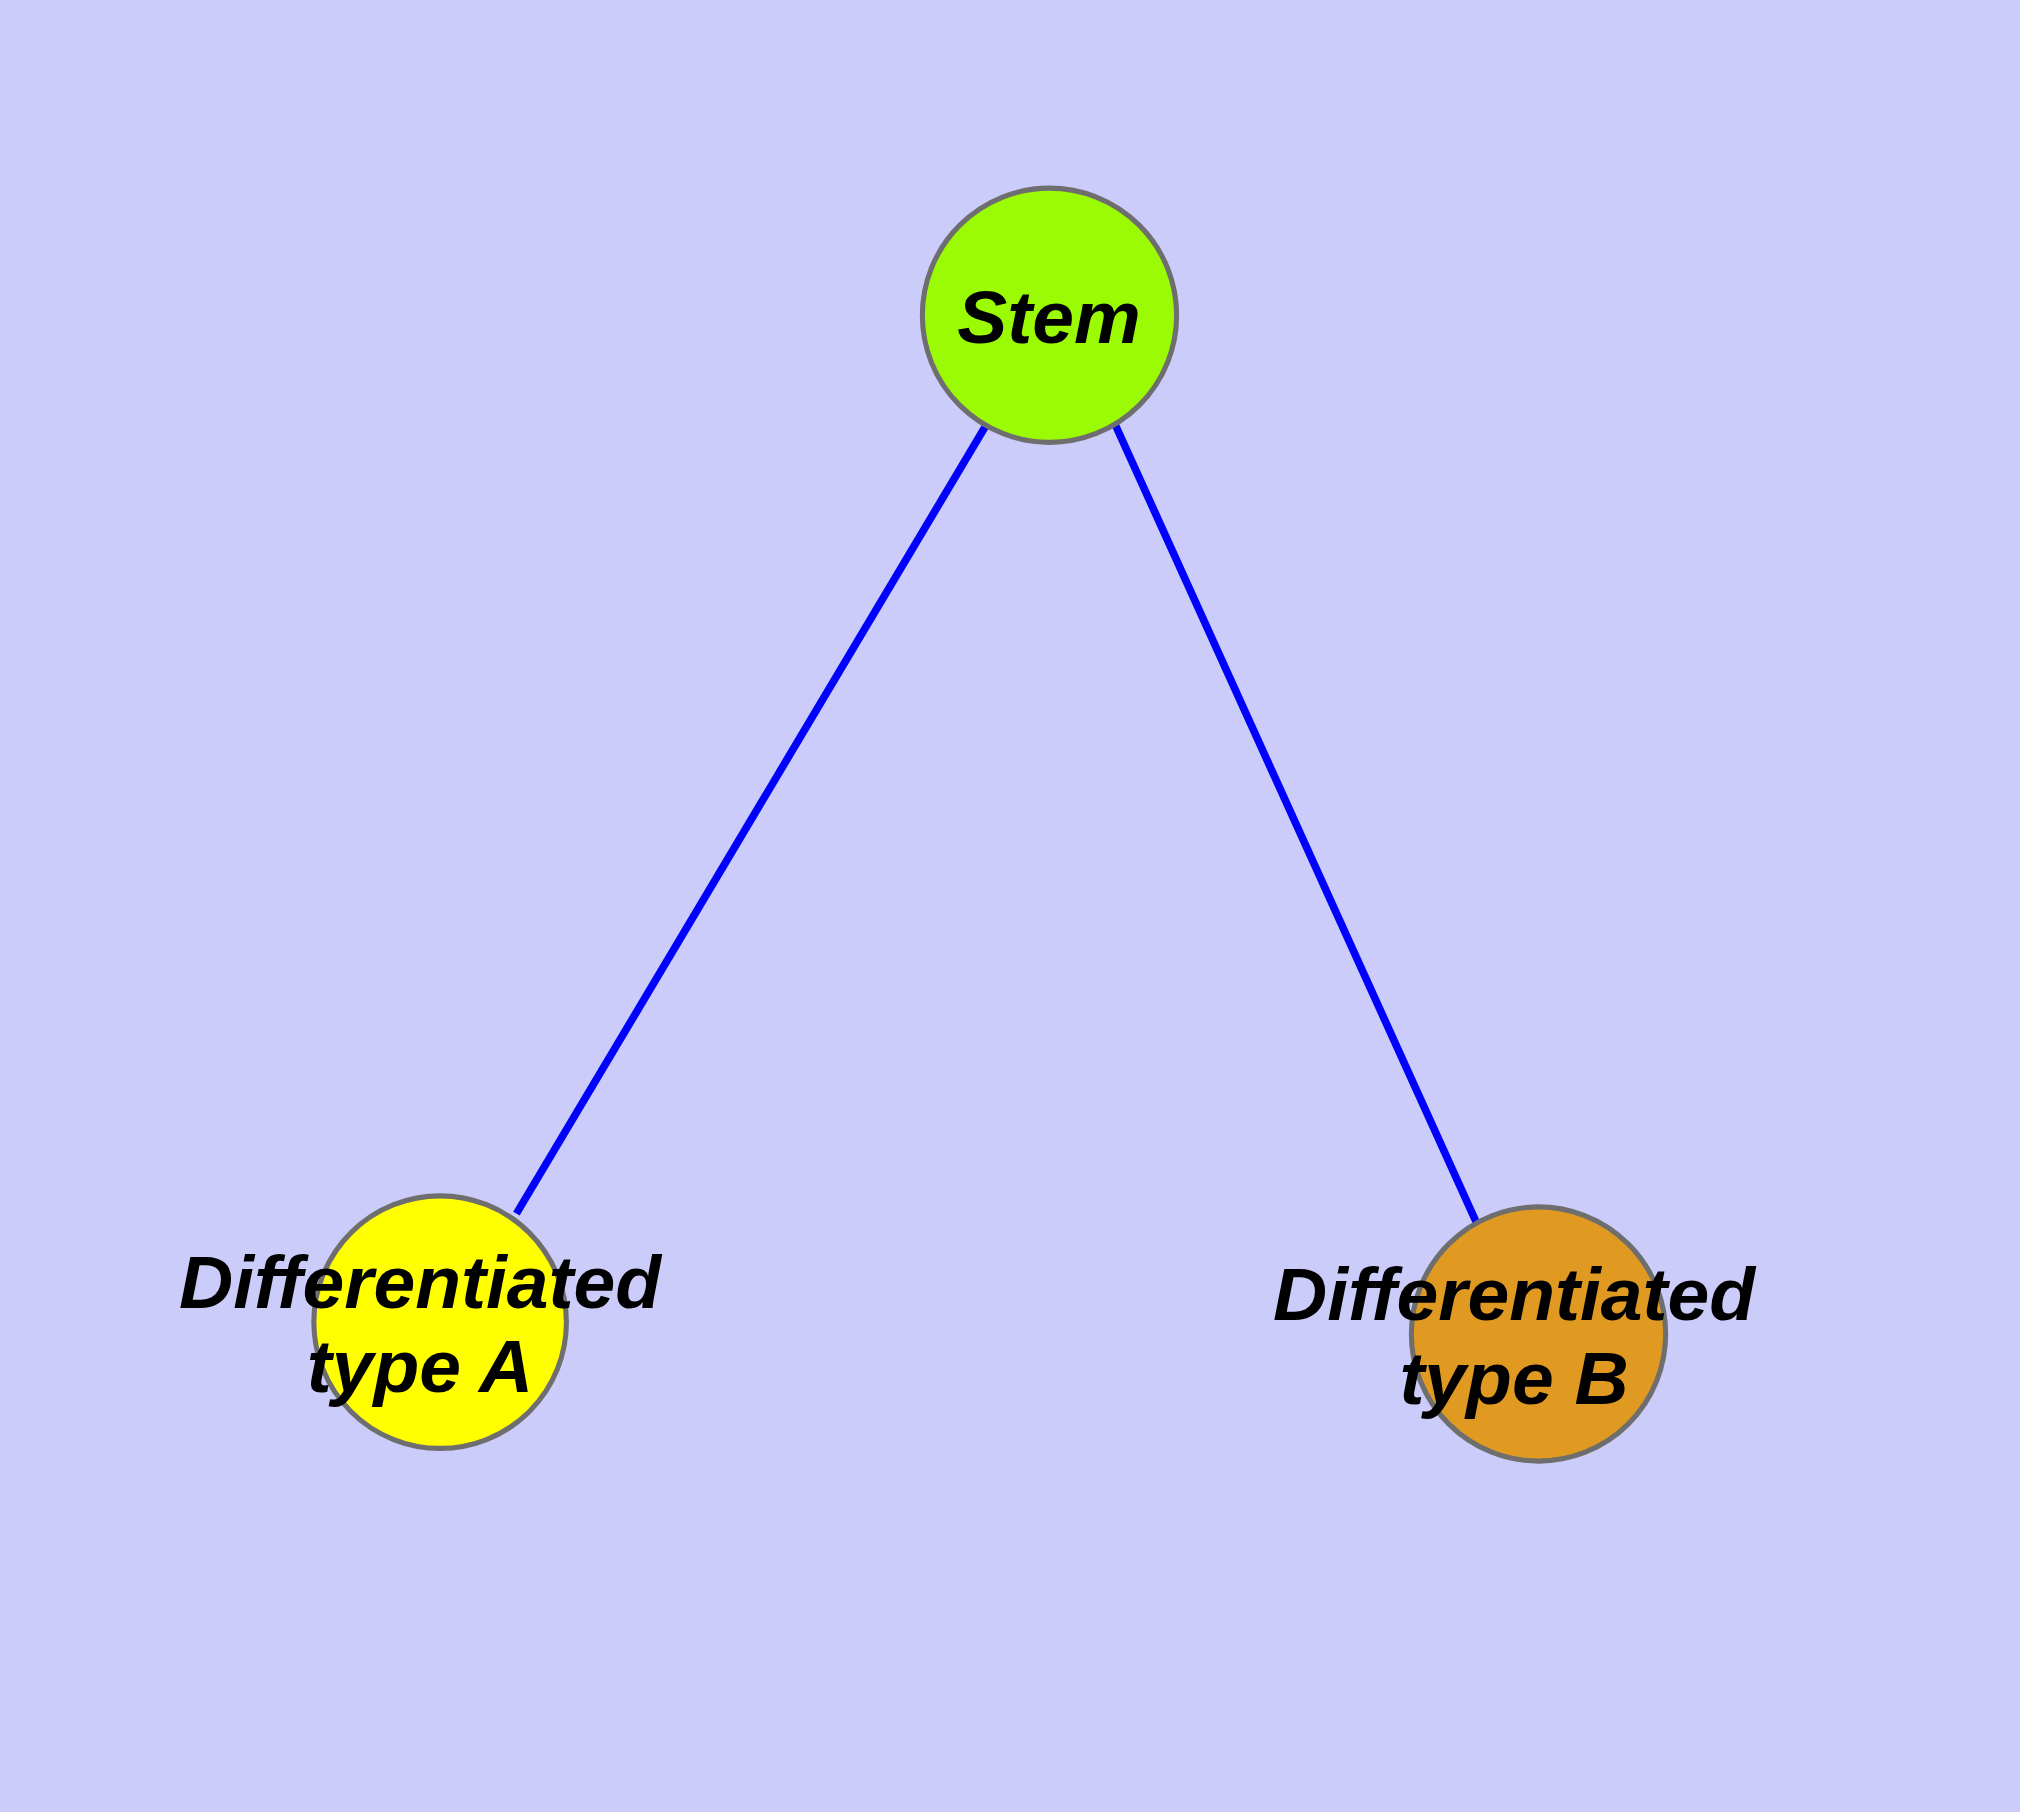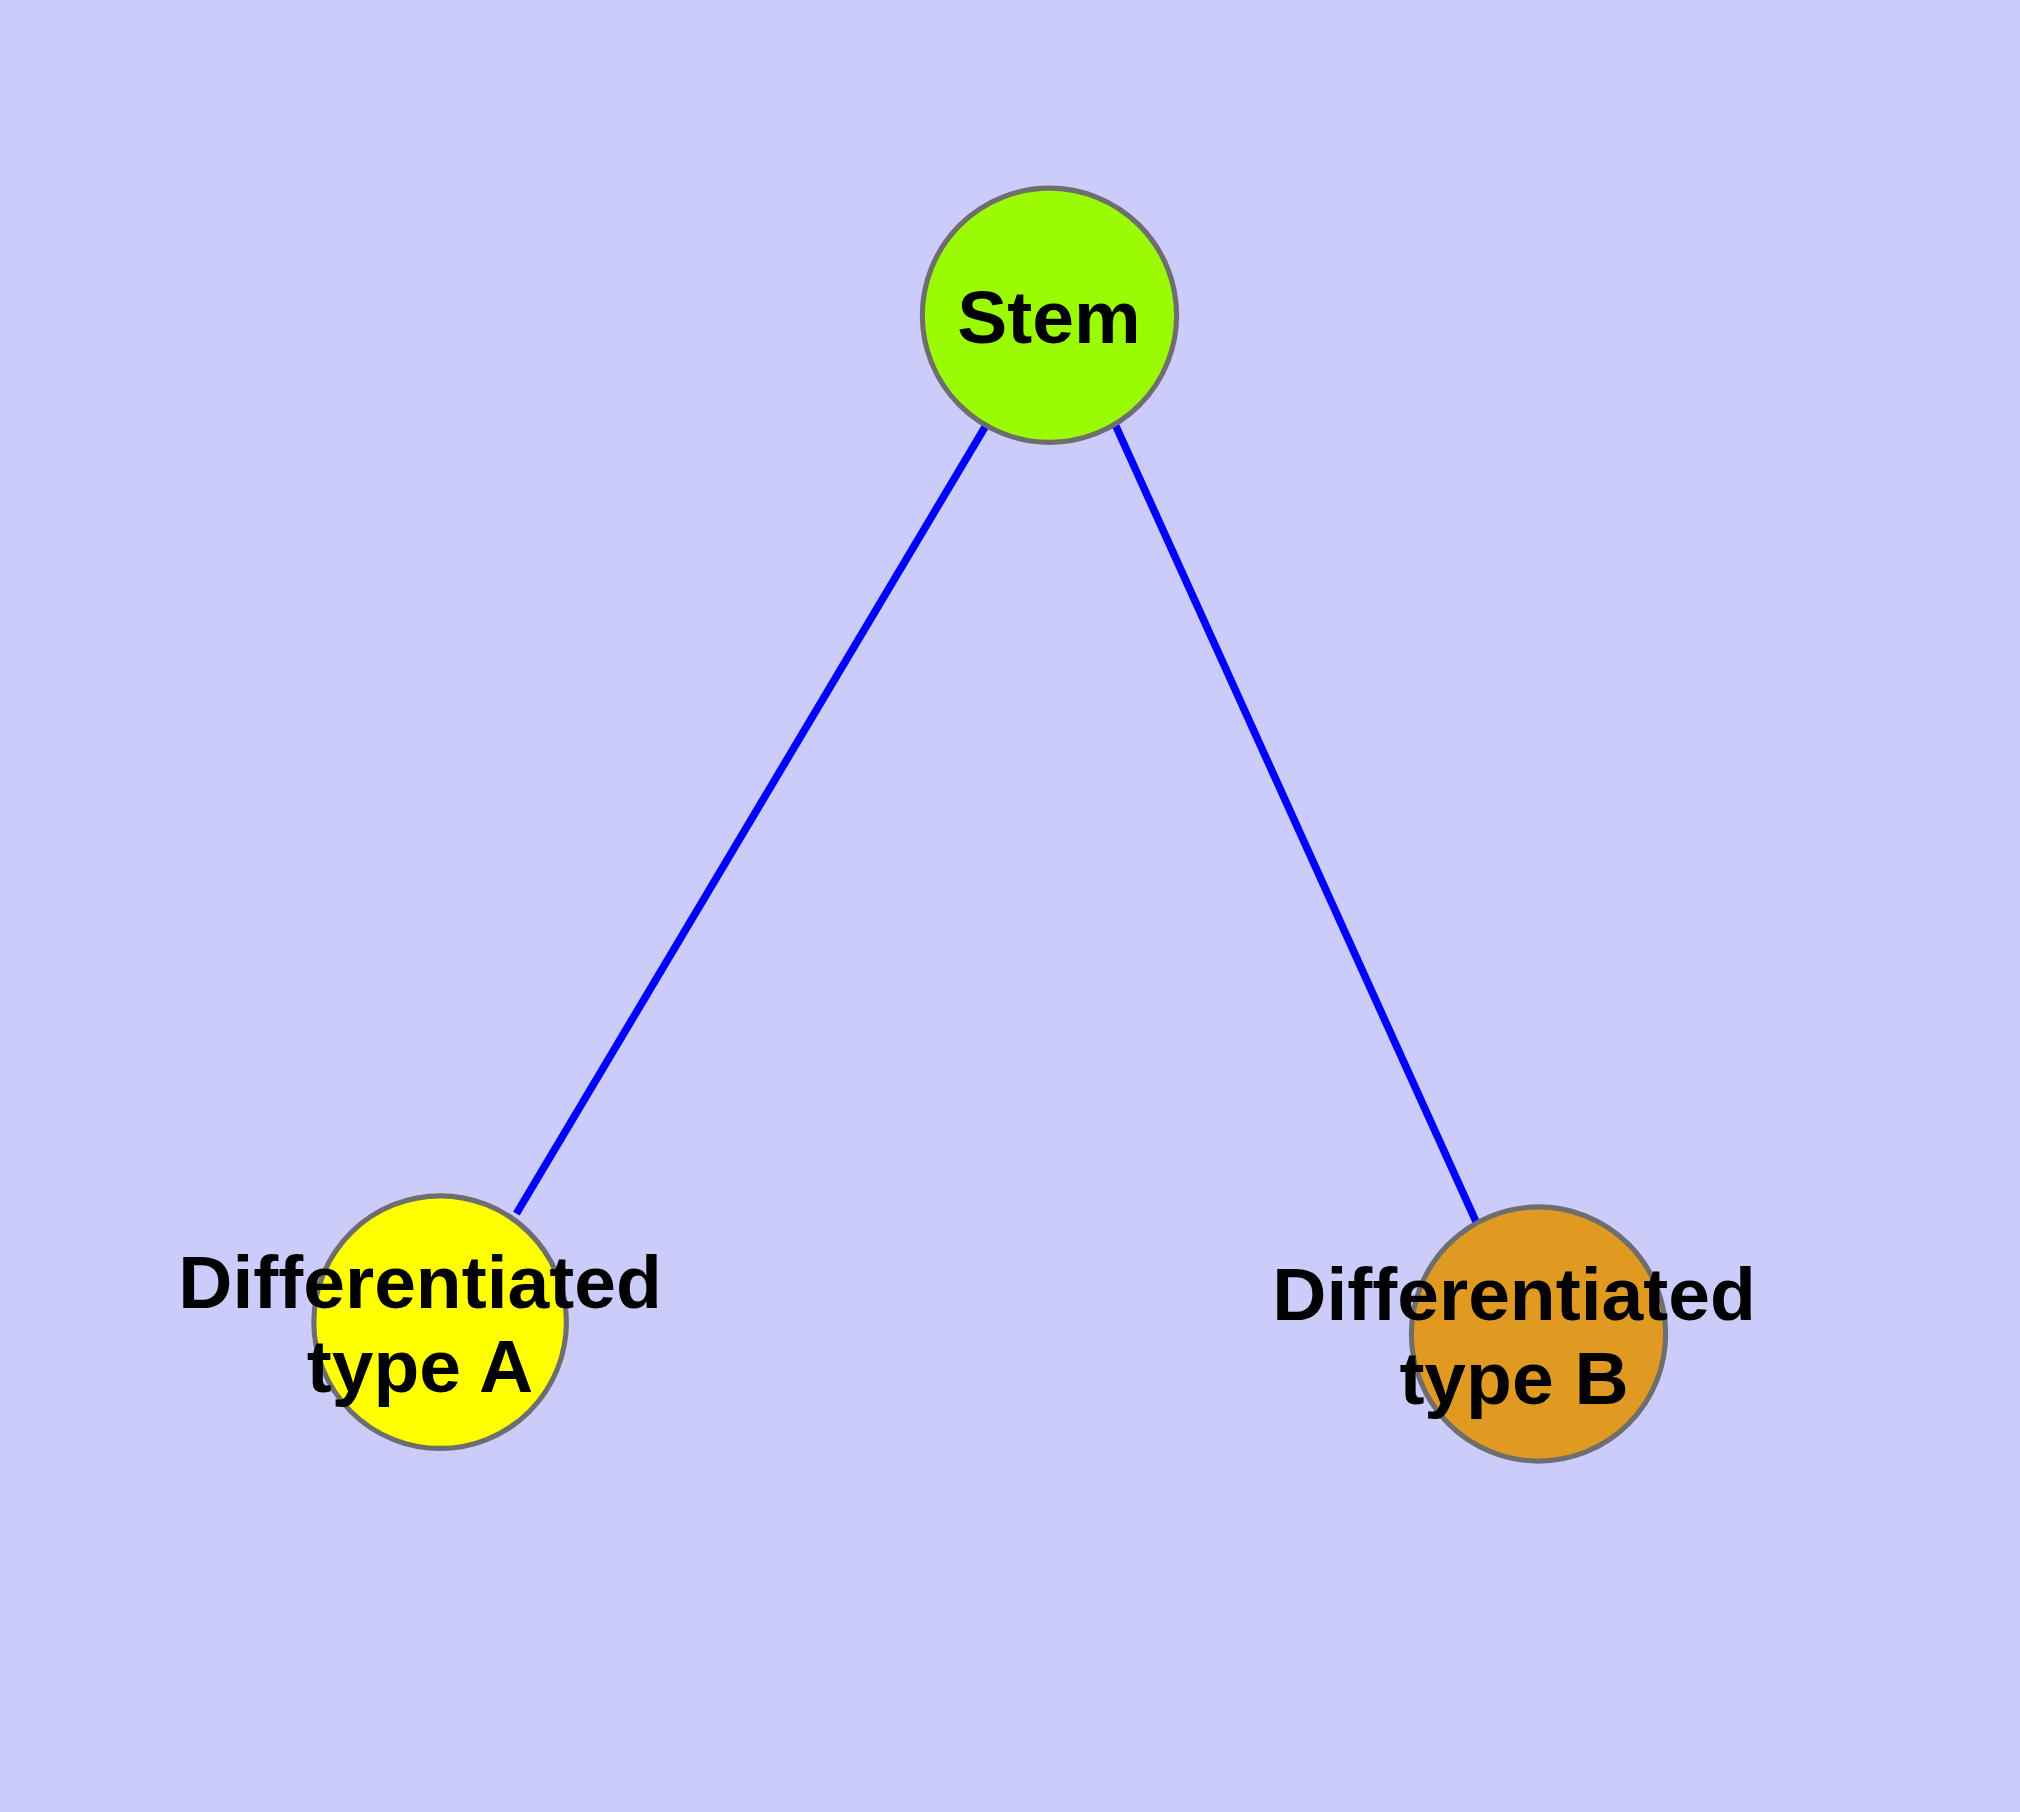--- a/index.html
+++ b/index.html
@@ -8,20 +8,21 @@
     padding: 0;
     background: #ccccfa;
   }
   #canvas {
     position: relative;
     width: 2021px;
     height: 1812px;
     background: #ccccfa;
     overflow: hidden;
     font-family: "Liberation Sans", "DejaVu Sans", sans-serif;
+    font-style: italic;
   }
   #graph-svg {
     position: absolute;
     top: 0;
     left: 0;
     width: 2021px;
     height: 1812px;
     display: block;
   }
   .node-label {

